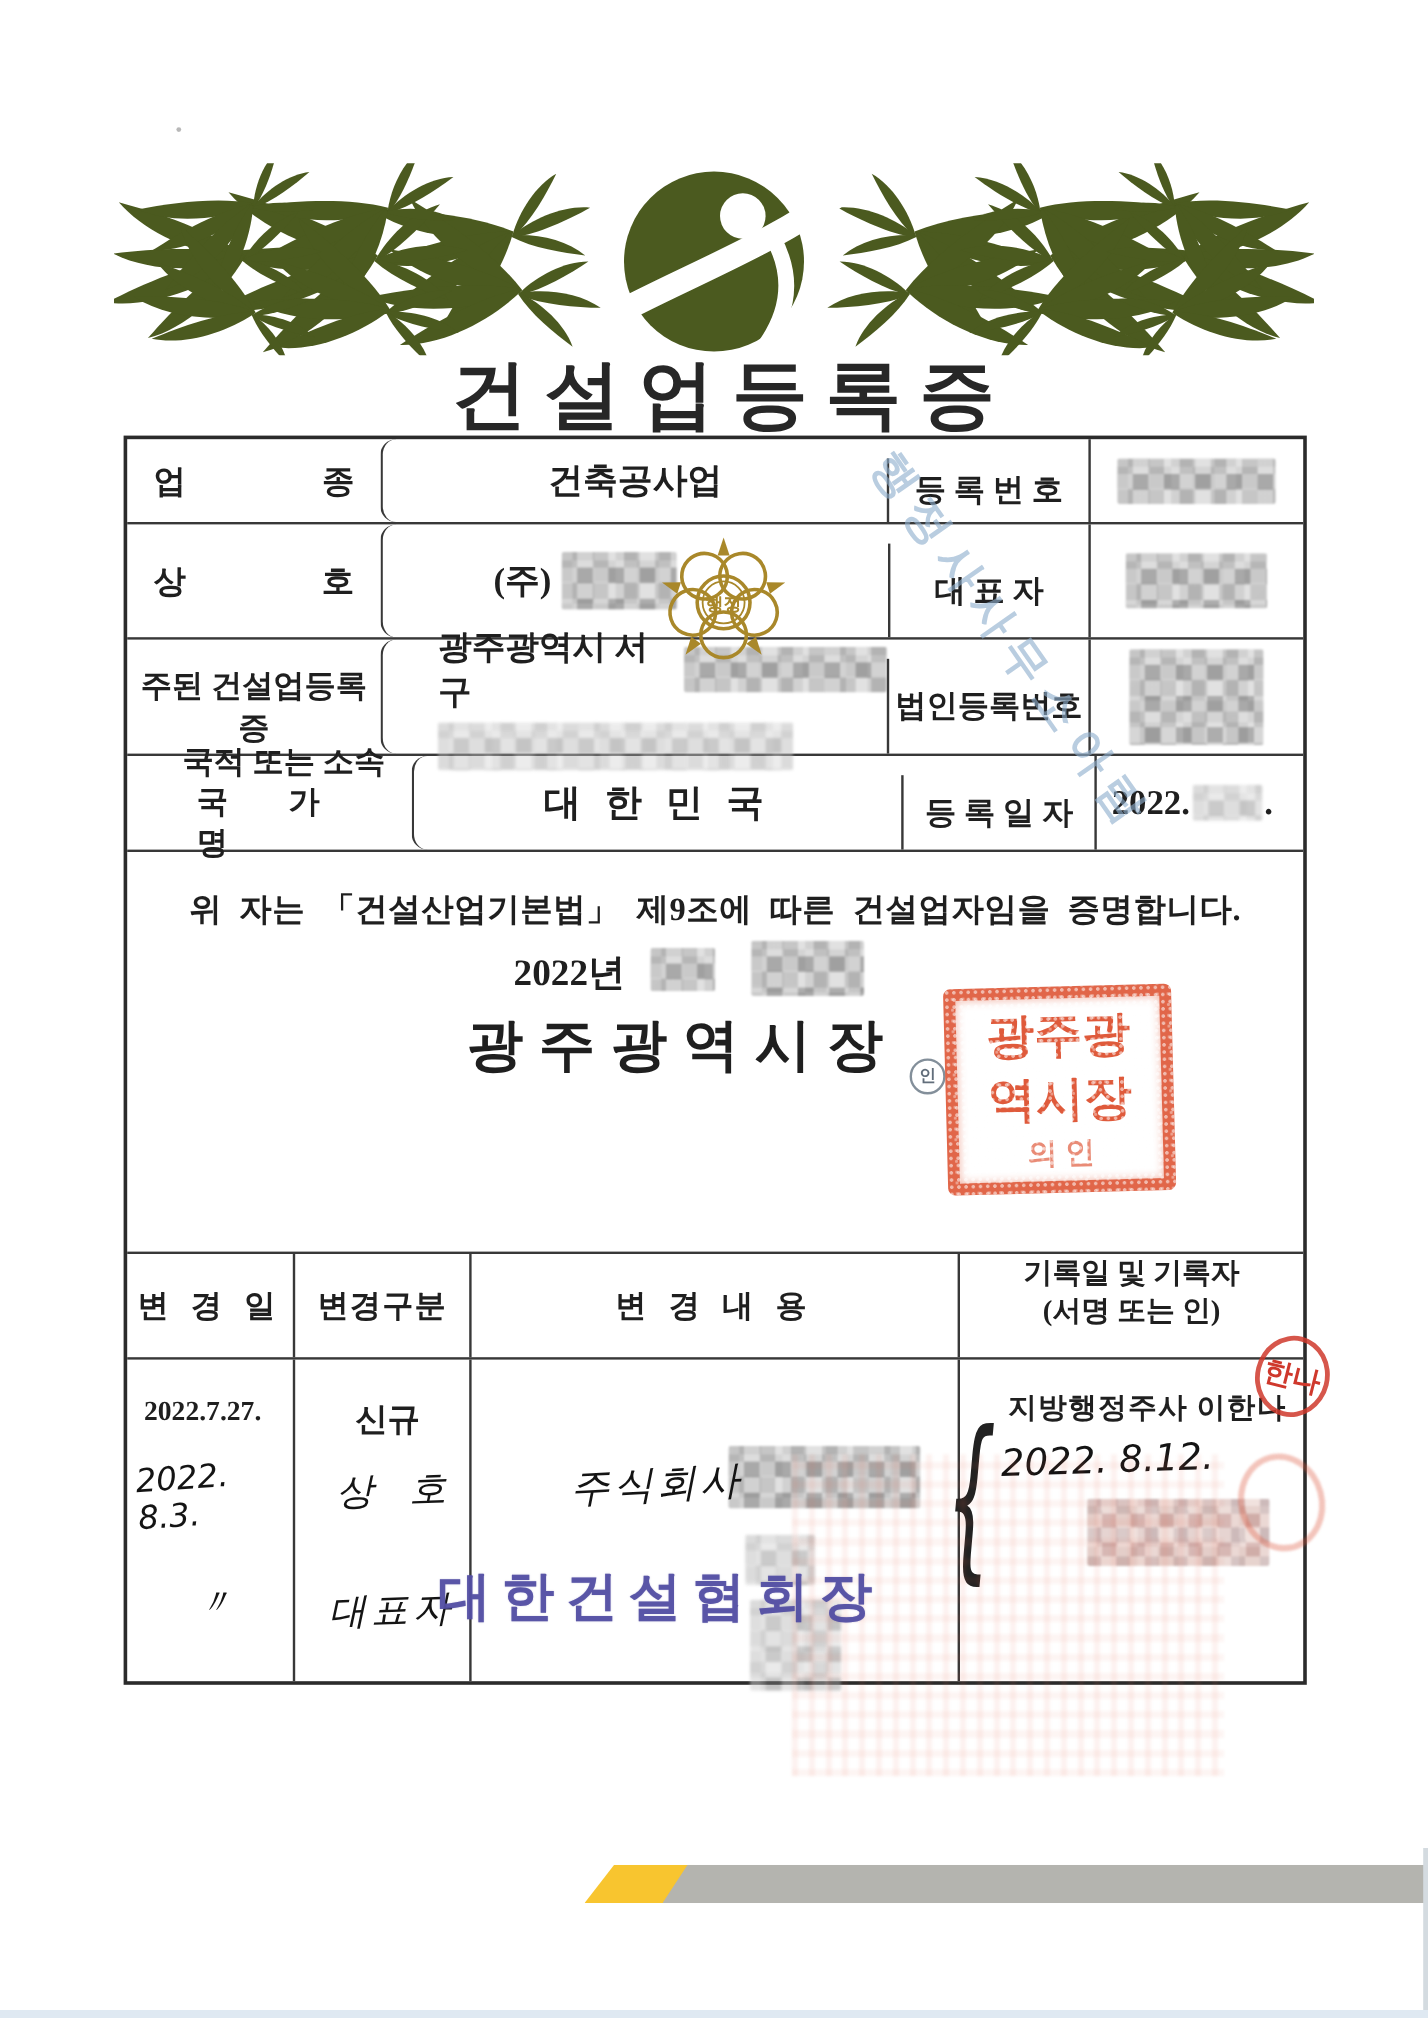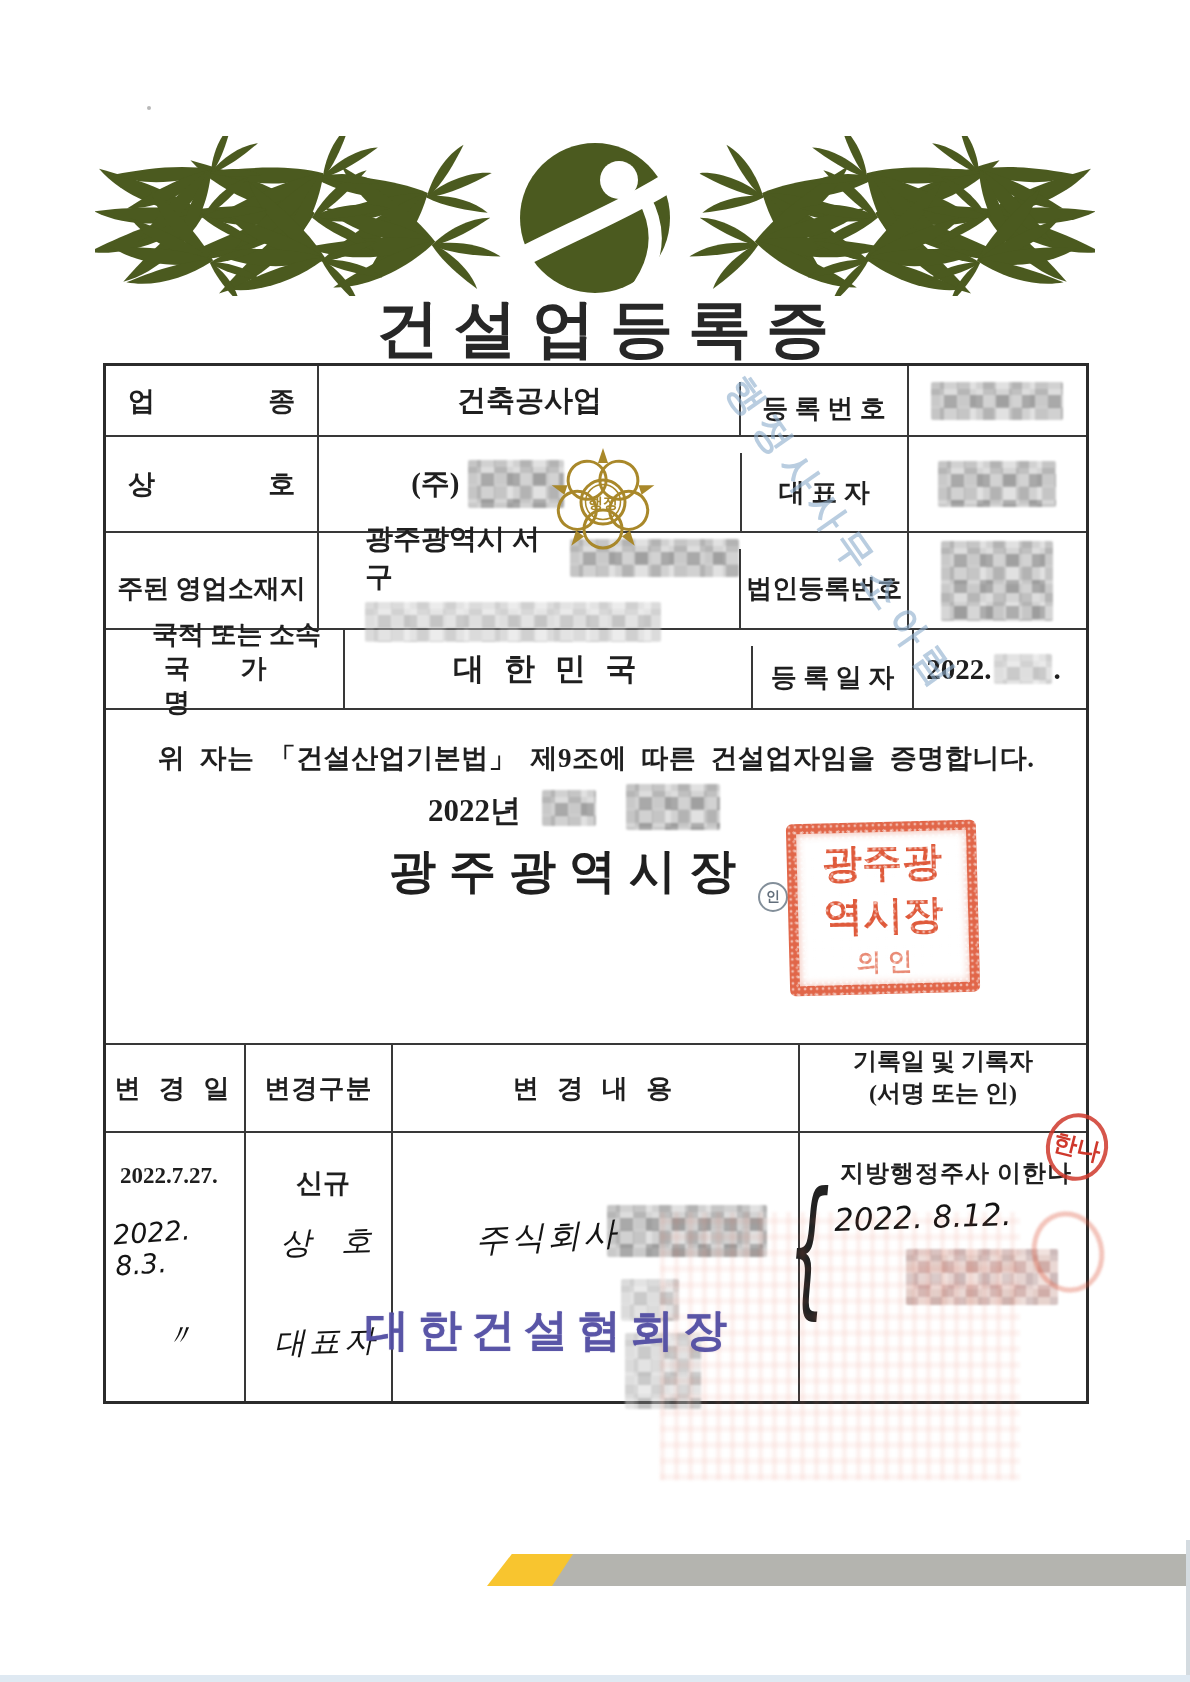--- a/index.html
+++ b/index.html
@@ -16,21 +16,21 @@
       font-size:38px;font-weight:600;letter-spacing:9px;color:rgba(142,175,205,.62);
       transform:rotate(55deg);transform-origin:left top;}
 
   
   .tbl{position:absolute;left:103px;top:363px;width:986px;border:3px solid #2b2b2b;
        box-sizing:border-box;background:transparent;}
   .trow{display:flex;box-sizing:border-box;}
   .trow + .trow{border-top:2px solid #383838;}
   .cell{box-sizing:border-box;position:relative;}
   .cell + .cell{border-left:2px solid #383838;}
-  .c1{width:212px;} .c2{width:424px;} .c3{width:168px;} .c4{width:180px;}
+  .c1{width:212px;} .c2{width:424px;border-radius:13px;} .c3{width:168px;} .c4{width:180px;}
   .d1{width:138px;} .d2{width:147px;} .d3{width:407px;} .d4{width:288px;}
   .h1{height:69px;} .h2{height:96px;} .h3{height:97px;} .h4{height:80px;padding-left:32px;}
   .hstmt{height:335px;} .hchg{height:78px;} .hhdr{height:88px;} .hbody{height:270px;}
 
   .lblj{display:flex;align-items:center;justify-content:space-between;
         padding:0 22px;font-size:27px;font-weight:700;}
   .lblc{display:flex;align-items:center;justify-content:center;
         font-size:26px;font-weight:700;text-align:center;margin-top:16px;}
   .valc{display:flex;align-items:center;justify-content:center;
         font-size:29px;font-weight:700;gap:8px;}
@@ -230,21 +230,21 @@
         <span>(주)</span>
         <span class="px" style="width:96px;height:48px;"></span>
       </div>
       <div class="cell c3 lblc">대  표  자</div>
       <div class="cell c4 valc">
         <span class="px" style="width:118px;height:46px;"></span>
       </div>
     </div>
 
     <div class="trow h3">
-      <div class="cell c1 lblc">주된 영업소재지</div>
+      <div class="cell c1 lblc">주된 건설업등록증</div>
       <div class="cell c2 addr">
         <span class="line">
           <span>광주광역시 서구</span>
           <span class="px" style="width:176px;height:38px;"></span>
         </span>
         <span class="line">
           <span class="px px-l" style="width:296px;height:40px;"></span>
         </span>
       </div>
       <div class="cell c3 lblc">법인등록번호</div>

